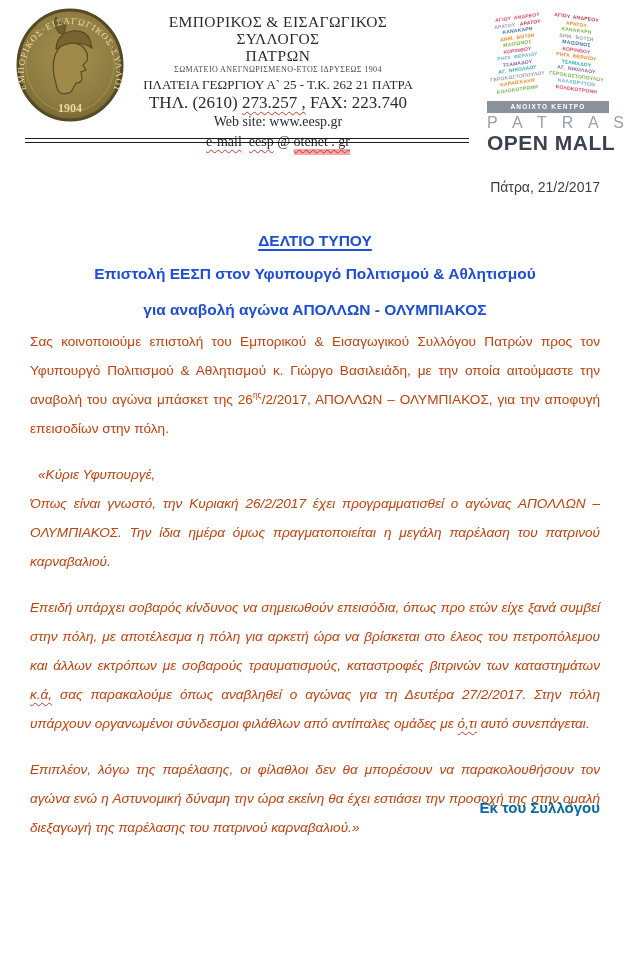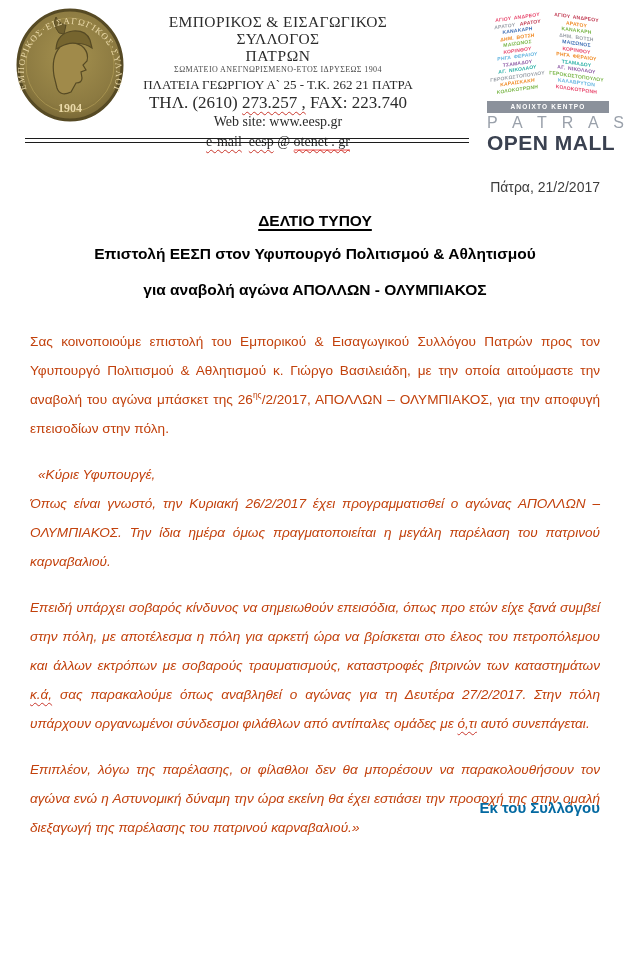--- a/index.html
+++ b/index.html
@@ -13,42 +13,42 @@
        font-family:"Liberation Serif",serif;color:#2b2b2b;}
   .org-name1{font-size:15.5px;letter-spacing:.4px;line-height:17px;}
   .org-name2{font-size:15.5px;letter-spacing:.6px;line-height:17px;}
   .org-reg{font-size:8px;letter-spacing:.4px;line-height:12px;color:#4a4a4a;}
   .org-address{font-size:13px;line-height:18px;}
   .org-phone{font-size:17px;line-height:18px;}
   .org-web{font-size:14px;line-height:20px;}
   .org-email{font-size:14px;line-height:19px;}
   .sq{text-decoration:underline;text-decoration-style:wavy;text-decoration-color:#c9372c;
       text-decoration-thickness:1px;text-underline-offset:2.5px;}
-  .ul{border-bottom:2px solid #fca5a5;}
+  .ul{border-bottom:6px solid #fca5a5;}
   
   .openmall{position:absolute;left:487px;top:6px;width:122px;}
   .cube{position:relative;height:92px;margin-bottom:3px;}
   .cube-face{position:absolute;top:8px;width:57px;height:78px;overflow:hidden;
      font-size:5px;font-weight:bold;line-height:6.5px;text-align:center;
      letter-spacing:.2px;word-spacing:1px;}
   .cube-face span{margin:0 1px;white-space:nowrap;display:inline-block;}
   .face-left{left:2px;transform:skewY(-8deg);}
   .face-right{left:61px;transform:skewY(8deg);}
   .om-bar{height:12px;background:#8b919b;color:#ffffff;font-size:6.5px;font-weight:bold;
      letter-spacing:1.2px;text-align:center;line-height:12px;margin-bottom:1px;}
   .om-patras{color:#9aa1ab;font-size:16px;letter-spacing:5.5px;
      line-height:18px;white-space:nowrap;}
   .om-openmall{color:#3a4150;font-size:21px;font-weight:800;letter-spacing:.5px;
      text-align:center;line-height:21px;white-space:nowrap;}
   
   .divider{position:absolute;left:25px;top:138px;width:444px;height:3px;
      border-top:1.5px solid #1c1c1c;border-bottom:1.5px solid #1c1c1c;}
   
   .date-line{position:absolute;right:30px;top:179px;font-size:14px;color:#3d3d3d;}
-  .title-block{position:absolute;left:0;right:0;top:212px;text-align:center;color:#000000;}
+  .title-block{position:absolute;left:0;right:0;top:232px;text-align:center;color:#1d4ed8;}
   .title-heading{font-size:15.5px;font-weight:bold;text-decoration:underline;
      text-underline-offset:3px;text-decoration-thickness:1.5px;margin-bottom:9px;}
   .title-sub{font-size:15.5px;font-weight:bold;line-height:24px;margin-top:12px;}
   .body{position:absolute;left:30px;width:570px;top:327px;font-size:13.6px;
      line-height:29px;text-align:justify;color:#c2410c;}
   .body p{margin:0 0 17px 0;}
   .body .no-gap{margin-bottom:0;margin-left:8px;}
   .it{font-style:italic;}
   sup{font-size:.62em;line-height:0;}
   .signature{position:absolute;right:30px;top:799px;font-size:15px;font-weight:bold;

